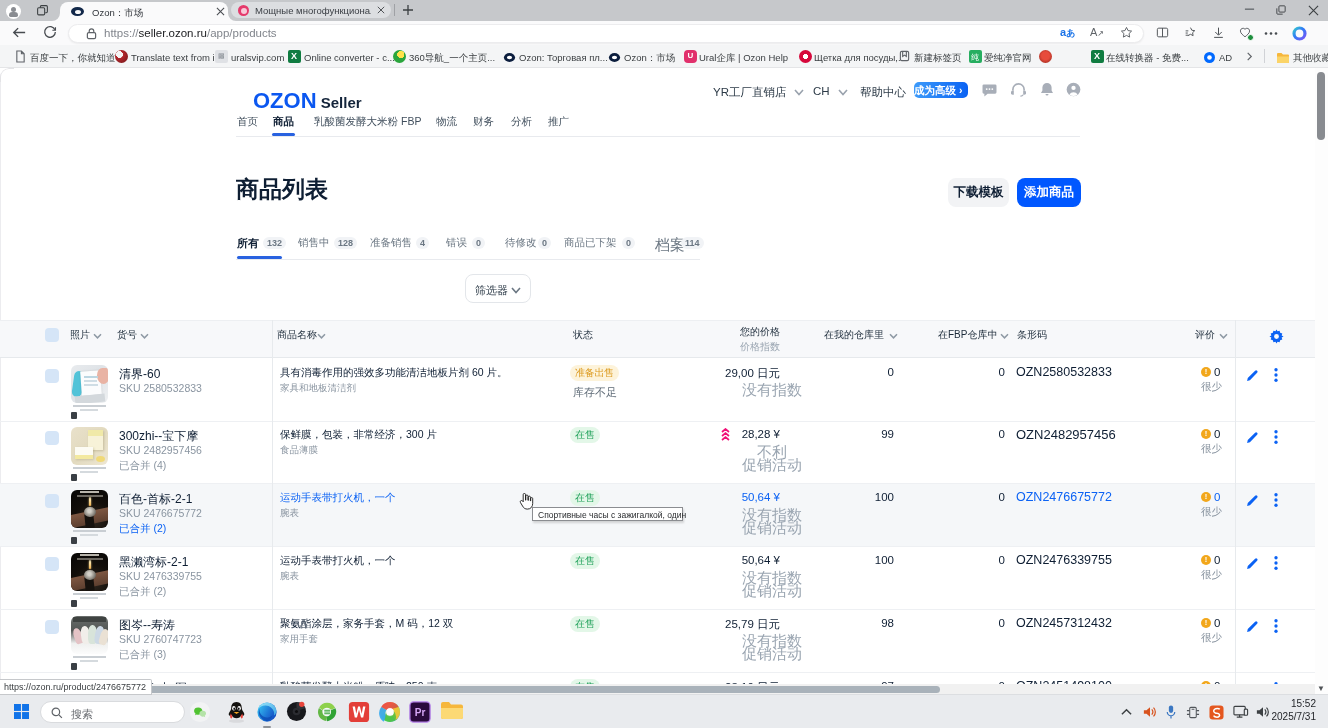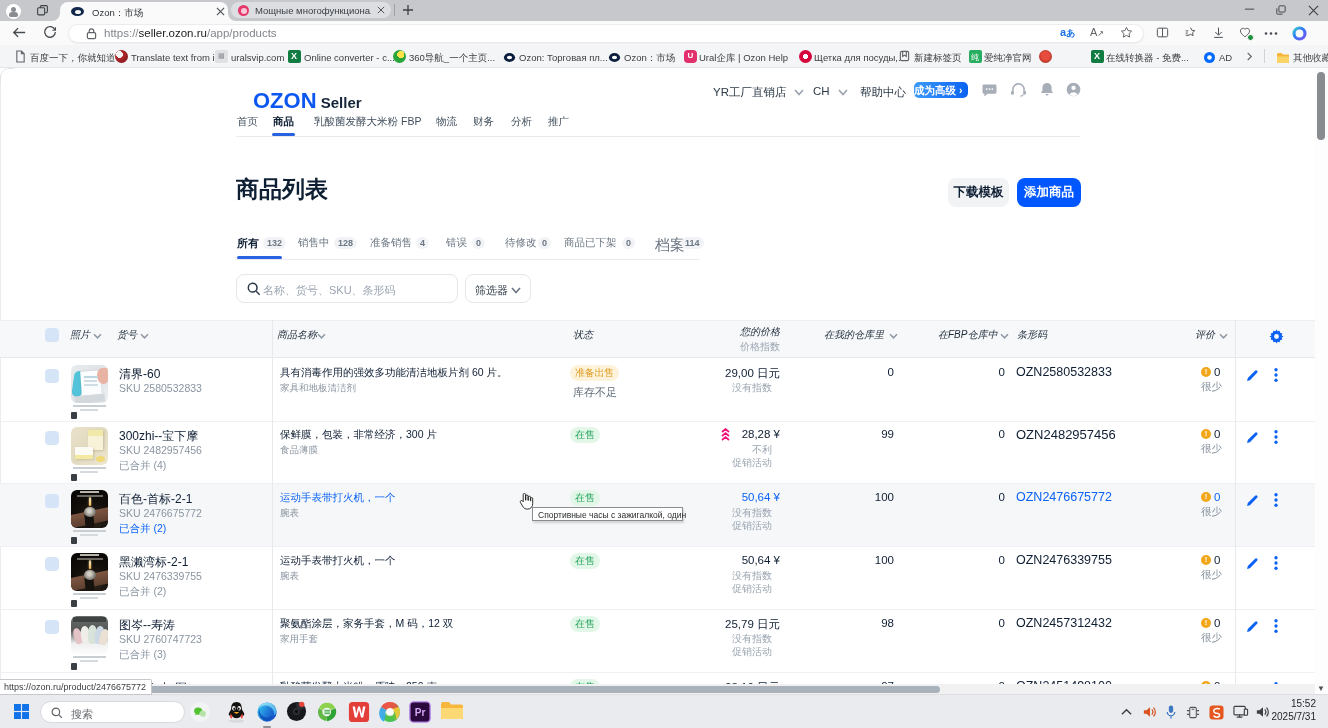--- a/index.html
+++ b/index.html
@@ -11,28 +11,28 @@
 #toolbar { position:absolute; left:0; top:21px; width:1328px; height:24px; background:#fafafb; }
 #bookbar { position:absolute; left:0; top:45px; width:1328px; height:23px; background:#f4f5f6; border-bottom:1px solid #e4e5e7; }
 .tab { position:absolute; top:2px; height:19px; border-radius:8px 8px 0 0; }
 .tab.active { background:#fafafb; }
 .tab.inactive { background:#dcdee1; border-radius:8px; height:16px; top:2px; }
 .tabtxt { font-size:9.5px; color:#30343a; white-space:nowrap; overflow:hidden; }
 .bktxt { position:absolute; top:6.5px; font-size:9.5px; color:#3c4043; white-space:nowrap; }
 .bkic { position:absolute; top:5px; width:13px; height:13px; }
 .tkic { position:absolute; top:6px; width:22px; height:22px; }
 .tbadge { position:absolute; top:169px; font-size:9px; color:#6b7783; background:#f1f3f6; border-radius:7px; padding:1px 4px; font-weight:bold; }
-.th { position:absolute; font-size:10px; color:#1c2b3a;font-style:italic; }
+.th { position:absolute; font-size:10px; color:#1c2b3a; }
 .chev { position:absolute; width:9px; height:6px; }
 .cb { position:absolute; left:45px; width:14px; height:14px; border-radius:4px; background:#d5e5f7; }
 .rowline { position:absolute; left:0; width:1315px; height:1px; background:#eef0f3; }
 .t1 { position:absolute; font-size:12px; color:#0e1e33; }
 .t2 { position:absolute; font-size:10.5px; color:#8a95a1; }
 .pr { position:absolute; width:80px; text-align:right; font-size:11.5px; color:#0e1e33; left:700px;}
-.prs { position:absolute; width:80px; text-align:right; font-size:10px; color:#9aa5b1; left:692px;}
+.prs { position:absolute; width:80px; text-align:center; font-size:15px; color:#9aa5b1; left:732px;}
 .num { position:absolute; text-align:right; font-size:11.5px; color:#0e1e33; }
 .badge { position:absolute; height:16px; line-height:16px; padding:0 5px; border-radius:8px; font-size:10px; }
 .bgreen { background:#e3f7e8; color:#23a35c; }
 .byellow { background:#fdf3da; color:#dc9b20; letter-spacing:-0.3px; }
 .rdot { position:absolute; width:10px; height:10px; border-radius:50%; background:#f2a71b; }
 .rdot:after { content:"!"; position:absolute; left:3.8px; top:0px; font-size:7.5px; color:#fff; font-weight:bold; }
 .pencil { position:absolute; width:13px; height:13px; }
 .vdots { position:absolute; width:4px; height:14px; }
 
 #page { position:absolute; left:0; top:68px; width:1315px; height:616px; background:#fff; overflow:hidden; border-top-left-radius:9px; }
@@ -269,27 +269,20 @@
   <span class="tbadge" style="left:472px;">0</span>
   <div class="abs" style="left:505px;top:168px;font-size:10.5px;color:#6b7783;">待修改</div>
   <span class="tbadge" style="left:538px;">0</span>
   <div class="abs" style="left:564px;top:168px;font-size:10.5px;color:#6b7783;">商品已下架</div>
   <span class="tbadge" style="left:622px;">0</span>
   <div class="abs" style="left:655px;top:168px;font-size:15px;color:#6b7783;">档案</div>
   <span class="tbadge" style="left:681px;">114</span>
   <div class="abs" style="left:236px;top:191px;width:464px;height:1px;background:#e8eaee;"></div>
   <div class="abs" style="left:237px;top:188px;width:45px;height:3px;border-radius:2px;background:#2962e0;"></div>
 
-  <div class="abs" style="left:236px;top:206px;width:222px;height:29px;border-radius:8px;border:1px solid #e3e6ea;background:#fff;">
-    <svg class="abs" style="left:10px;top:7px;" width="14" height="14" viewBox="0 0 16 16" fill="none" stroke="#2c3a47" stroke-width="1.7">
-        <circle cx="6.5" cy="6.5" r="5"></circle>
-        <path d="M10.5 10.5 L14.5 14.5"></path>
-      </svg>
-    <div class="abs" style="left:26px;top:8px;font-size:11px;color:#9aa5b1;">名称、货号、SKU、条形码</div>
-  </div>
   <div class="abs" style="left:465px;top:206px;width:66px;height:29px;border-radius:8px;border:1px solid #e3e6ea;background:#fff;">
     <div class="abs" style="left:9px;top:8px;font-size:11px;color:#2c3a47;">筛选器</div>
     <svg class="abs" style="left:45px;top:11.5px;" width="10" height="7" viewBox="0 0 10 7" fill="none" stroke="#6b7783" stroke-width="1.6">
         <path d="M1 1 L5 5.5 L9 1"></path>
       </svg>
   </div>
 
   <div class="abs" style="left:0;top:252px;width:1315px;height:38px;background:#f7f8fa;border-top:1px solid #edeff2;border-bottom:1px solid #e6e9ec;"></div>
   <div class="cb" style="top:260px;"></div>
   <div class="th" style="left:70px;top:260px;">照片</div>

